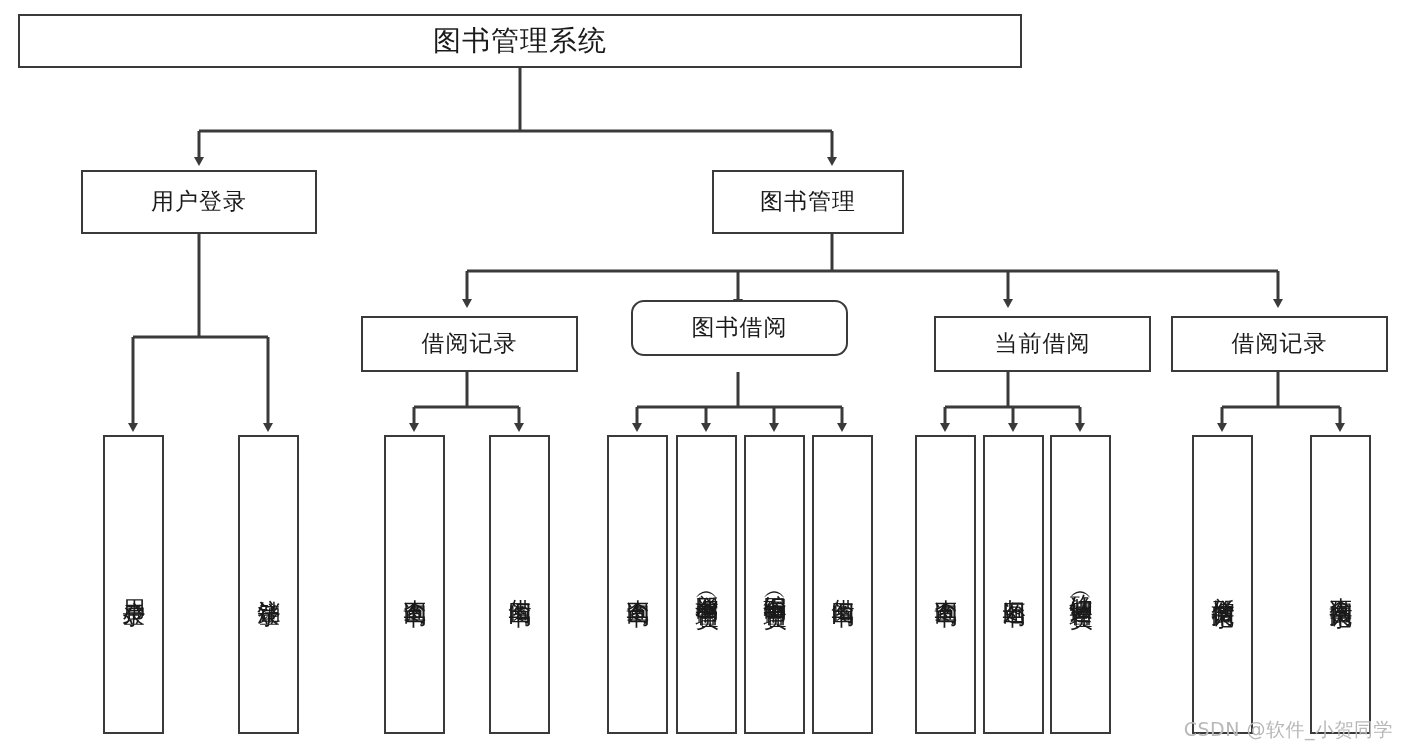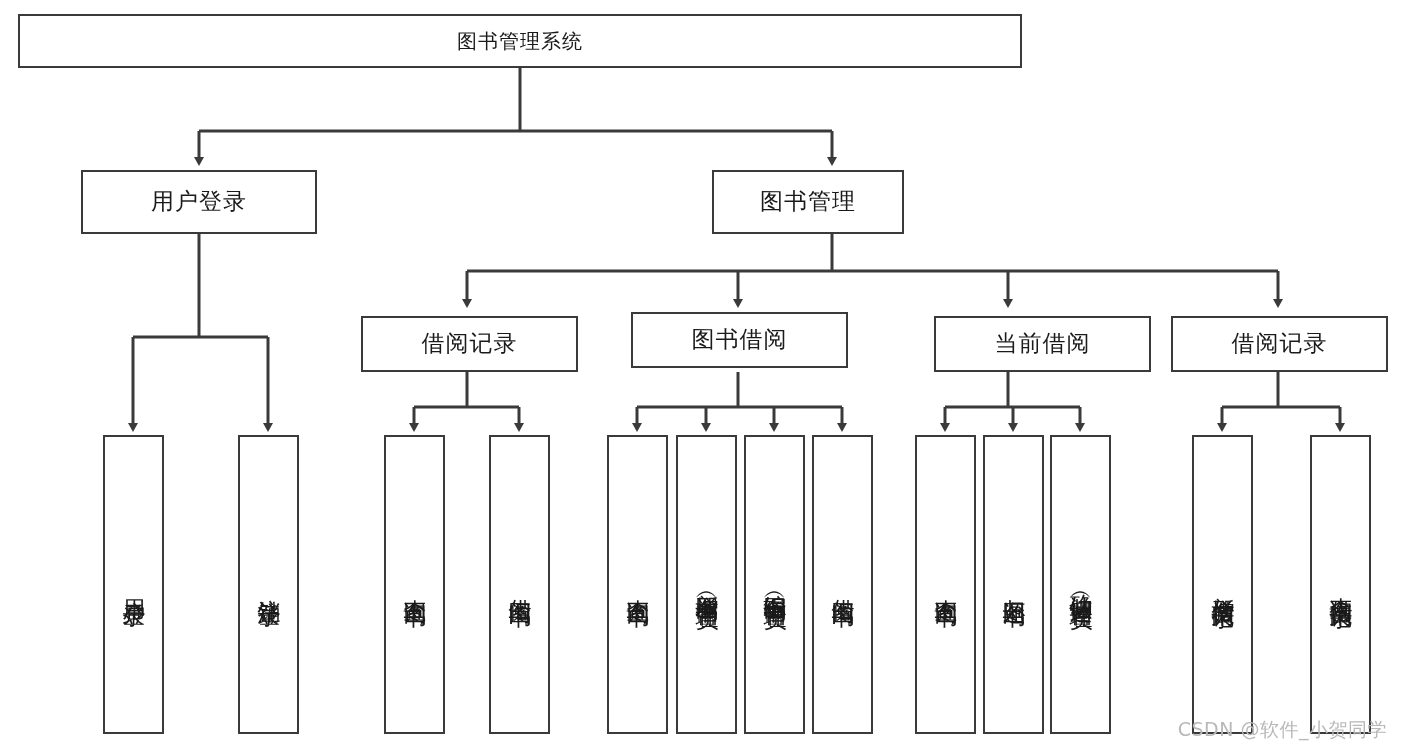--- a/index.html
+++ b/index.html
@@ -49,25 +49,25 @@
     writing-mode: vertical-rl;
     text-orientation: upright;
     -webkit-writing-mode: vertical-rl;
     -ms-writing-mode: tb-rl;
     line-height: 1.12;
     letter-spacing: 2px;
     white-space: nowrap;
     text-align: center;
   }
   .node.root {
-    font-size: 20px;
+    font-size: 28px;
   }
   #watermark {
     position: absolute;
-    right: 18px;
+    right: 12px;
     bottom: 4px;
     font-size: 19px;
     color: #b8b8b8;
     white-space: nowrap;
     letter-spacing: 0.5px;
     user-select: none;
     margin-left: 13px;
   }
 </style>
 </head>
@@ -137,21 +137,21 @@
   <div class="node horiz" style="left:81px; top:170px; width:236px; height:64px;">
     <span>用户登录</span>
   </div>
   <div class="node horiz" style="left:712px; top:170px; width:192px; height:64px;">
     <span>图书管理</span>
   </div>
 
   <div class="node horiz" style="left:361px; top:316px; width:217px; height:56px;">
     <span>借阅记录</span>
   </div>
-  <div class="node horiz" style="left:631px; top:312px; width:217px; height:56px;">
+  <div class="node horiz" style="left:631px; top:300px; width:217px; height:56px;border-radius:13px;">
     <span>图书借阅</span>
   </div>
   <div class="node horiz" style="left:934px; top:316px; width:217px; height:56px;">
     <span>当前借阅</span>
   </div>
   <div class="node horiz" style="left:1171px; top:316px; width:217px; height:56px;">
     <span>借阅记录</span>
   </div>
 
   <div class="node vert" style="left:103px; top:435px; width:61px; height:299px;">

